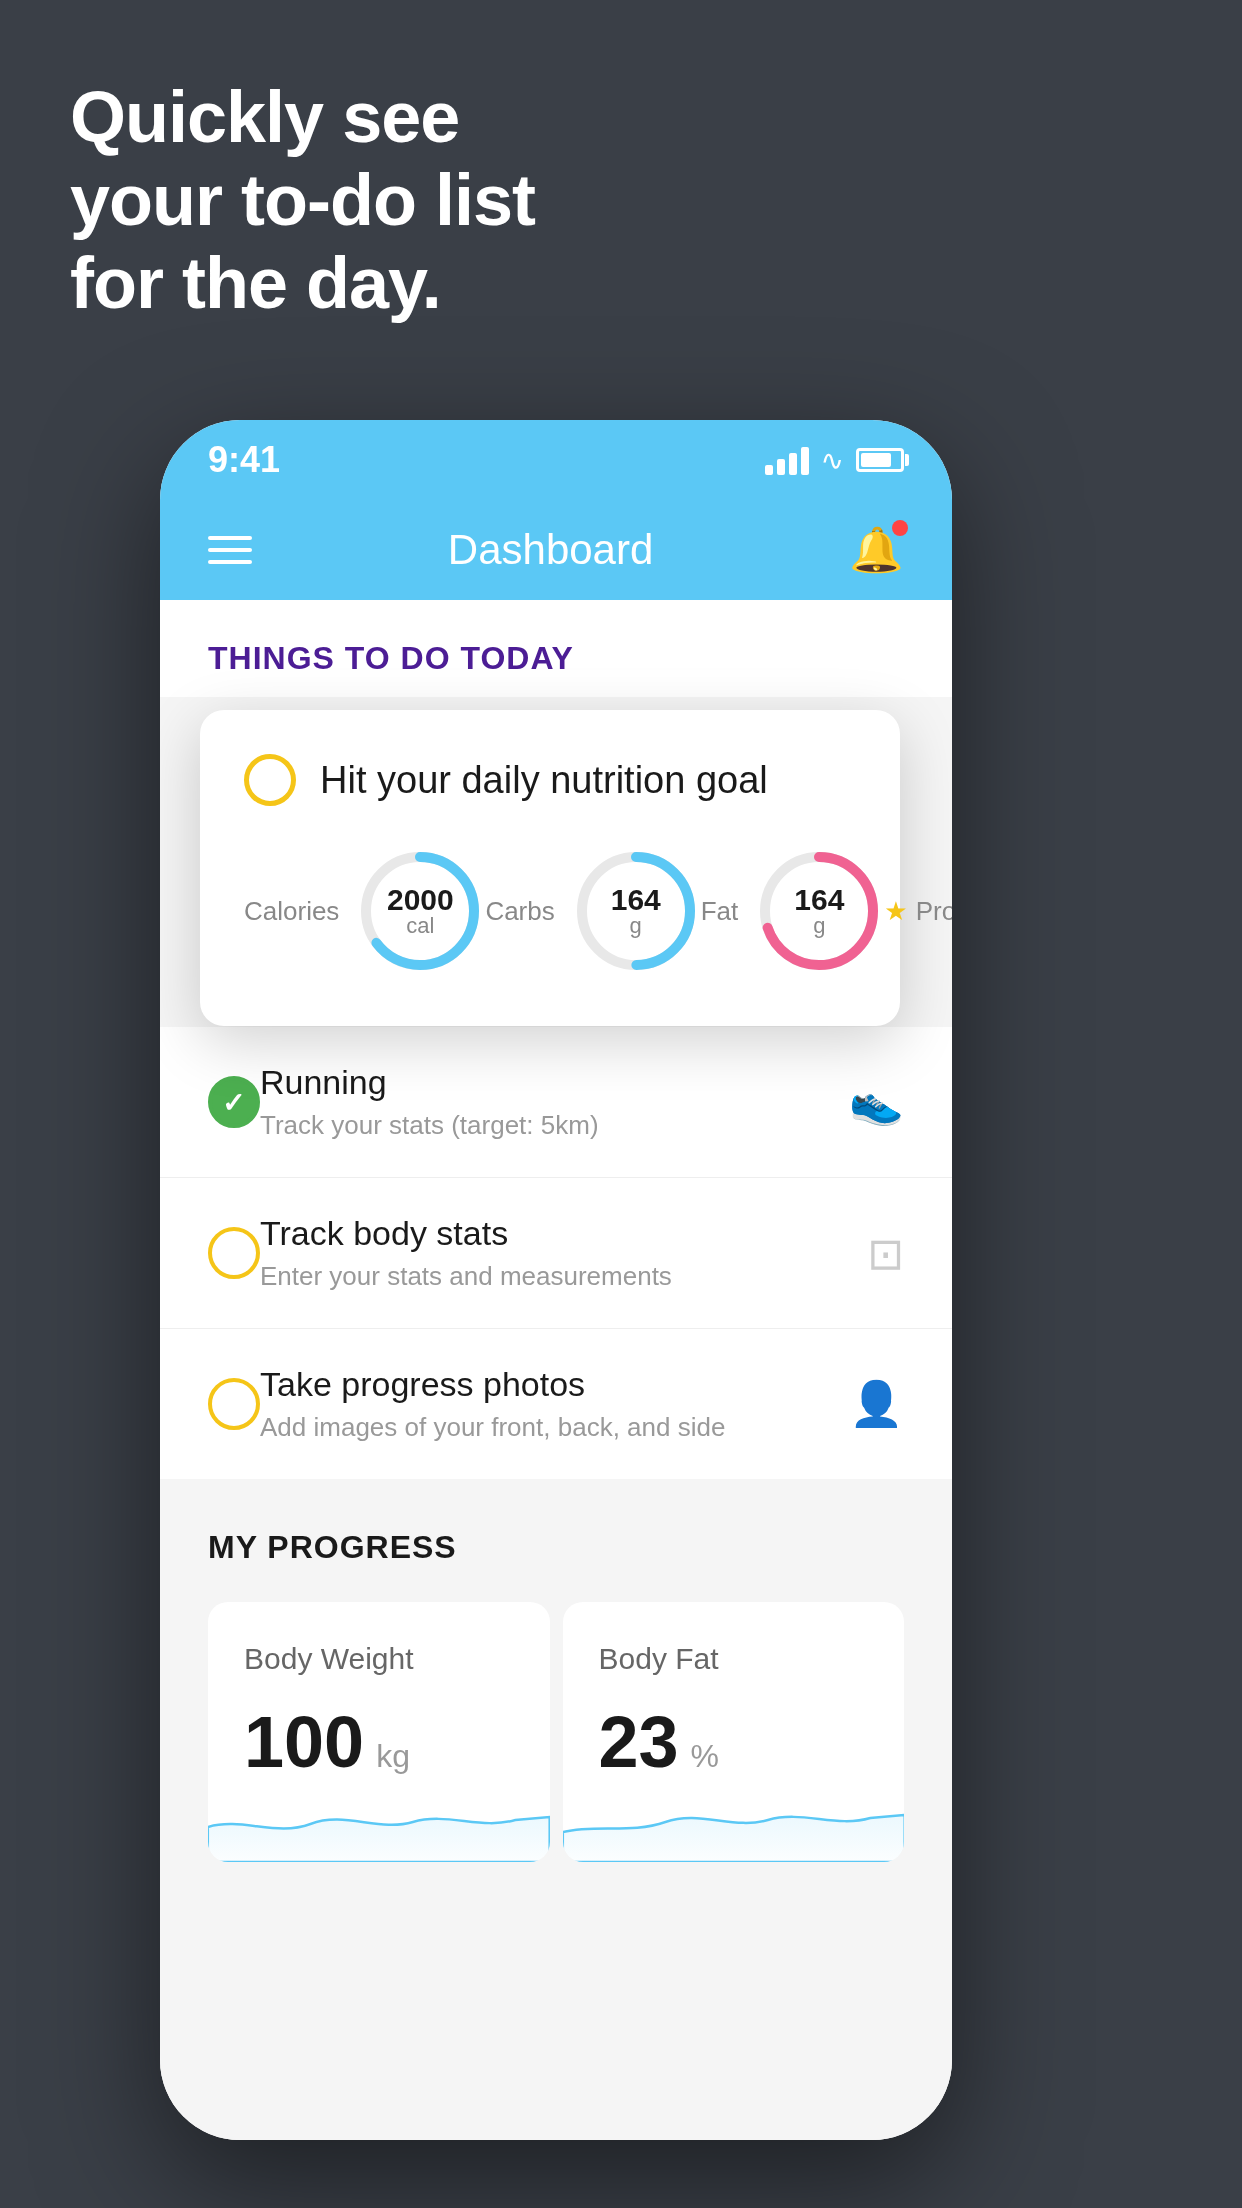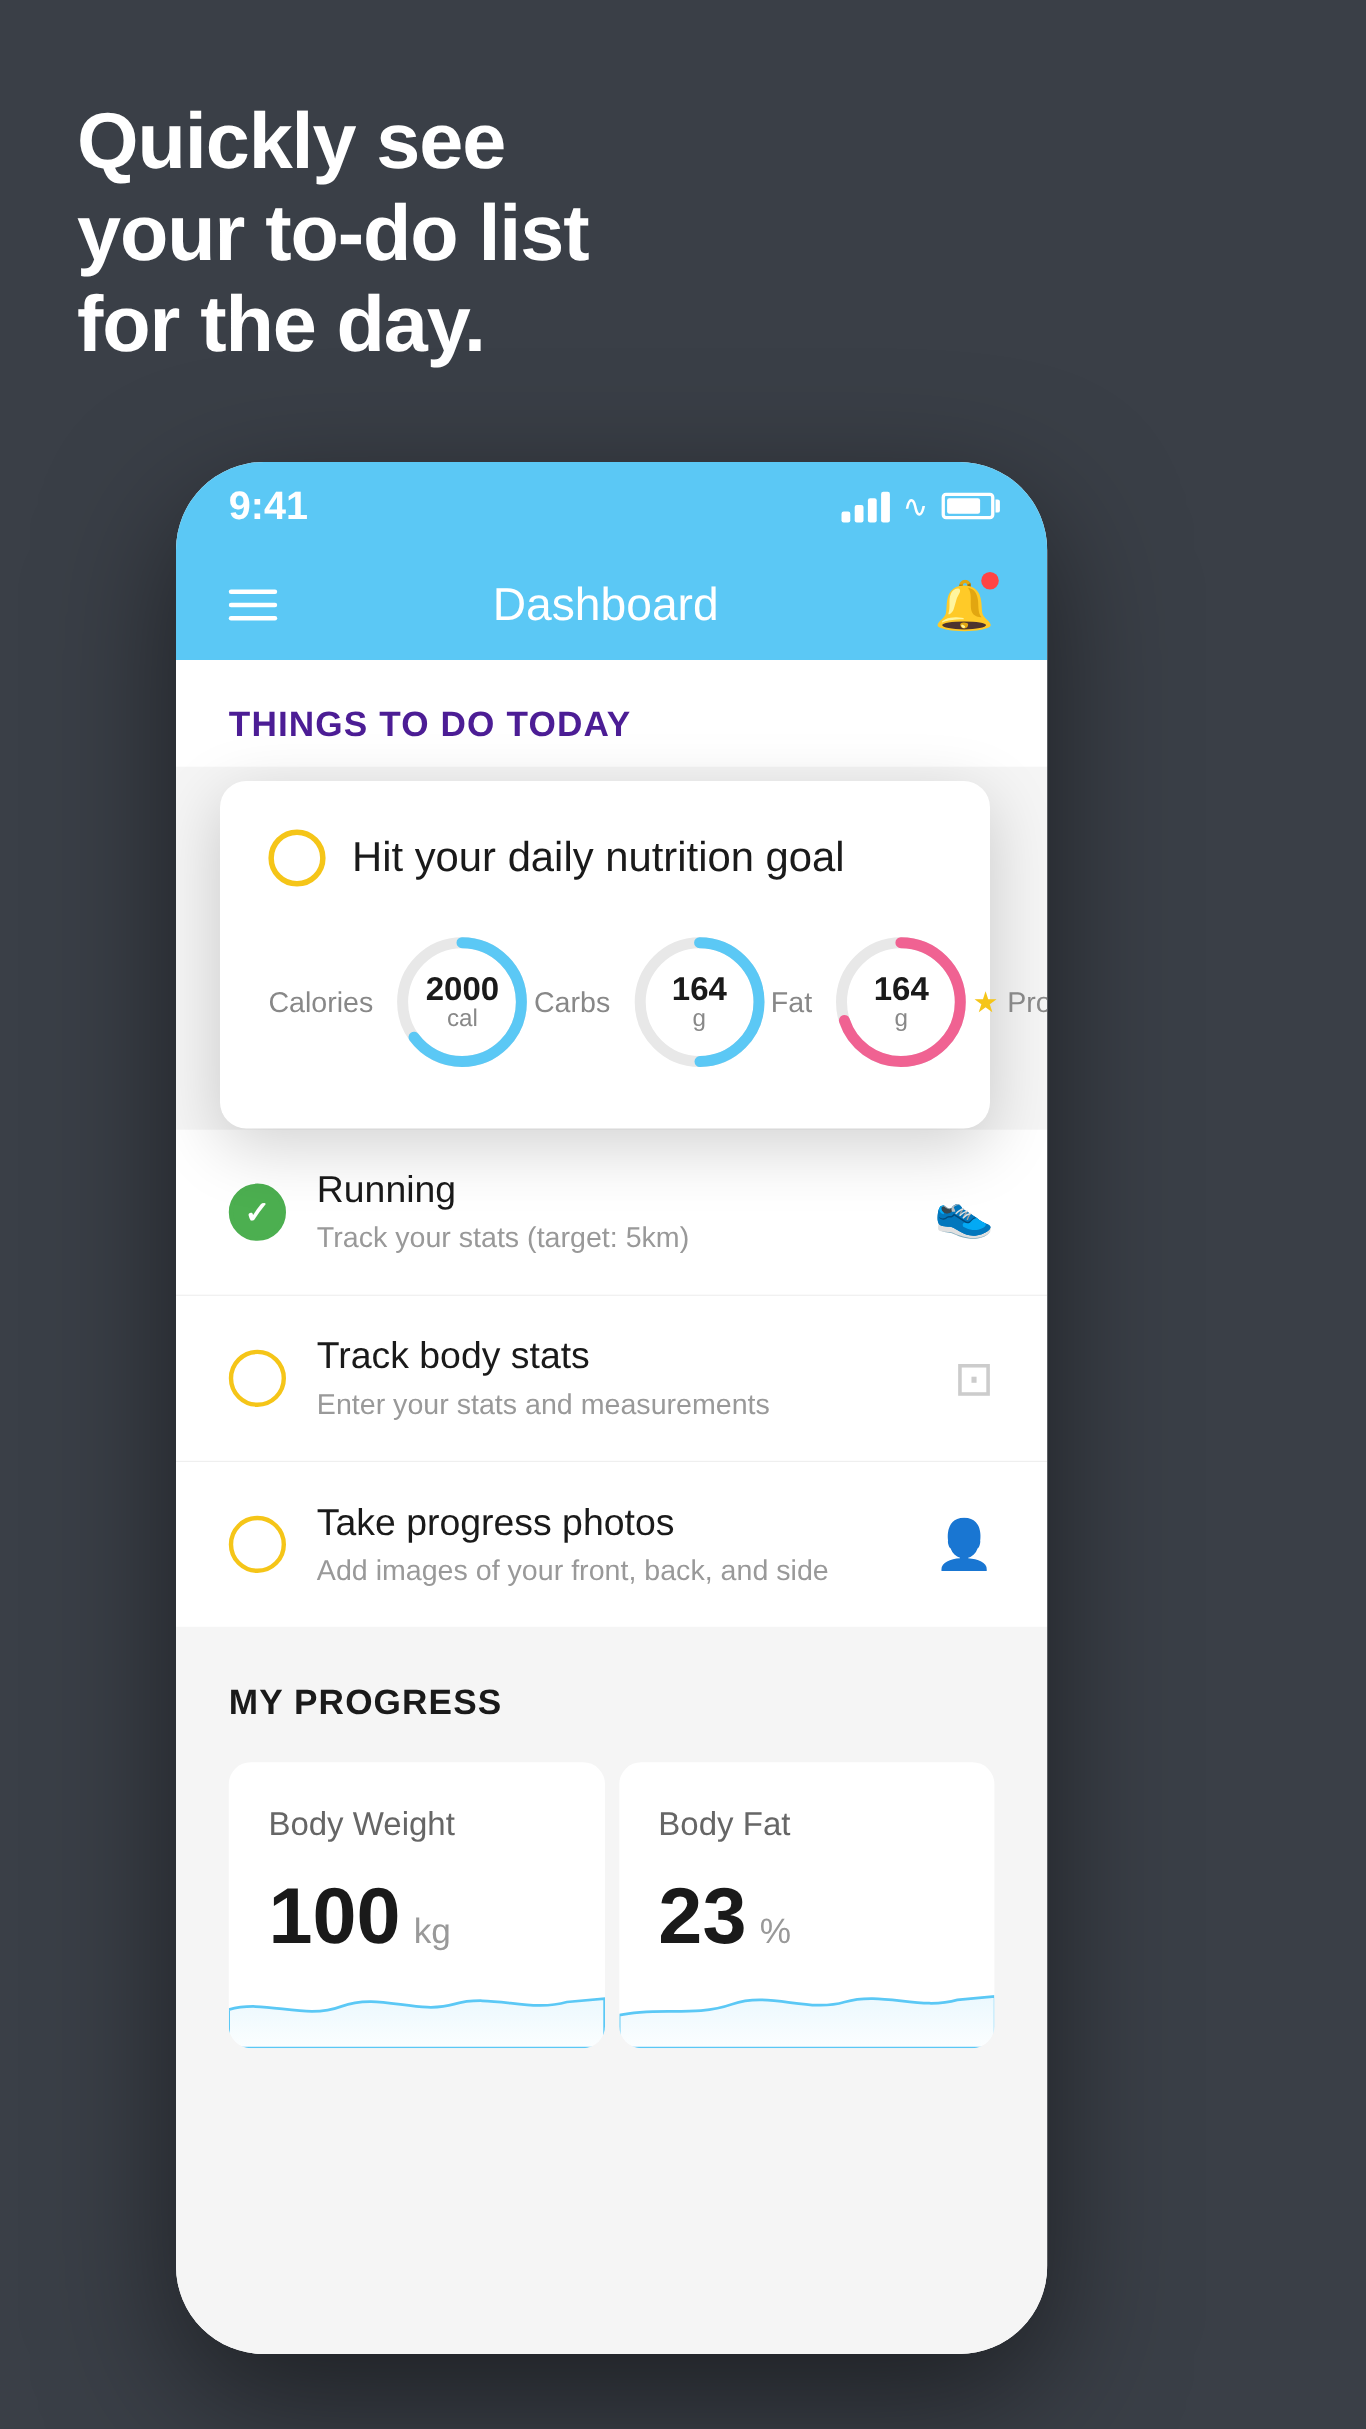--- a/index.html
+++ b/index.html
@@ -9,21 +9,21 @@
       height: 2208px;
       background-color: #3a3f47;
       font-family: -apple-system, BlinkMacSystemFont, 'Helvetica Neue', Arial, sans-serif;
       overflow: hidden;
       position: relative;
     }
 
     
     .hero-text {
       position: absolute;
-      top: 88px;
+      top: 76px;
       left: 70px;
       color: #ffffff;
       font-size: 72px;
       font-weight: 800;
       line-height: 1.15;
       letter-spacing: -1px;
     }
 
     
     .phone-container {
@@ -285,21 +285,20 @@
     .todo-list {
       background: #ffffff;
       margin-top: 330px;
     }
 
     .todo-item {
       display: flex;
       align-items: center;
       padding: 36px 48px;
       border-bottom: 1px solid #eeeeee;
-      gap: 28px;
       position: relative;
     }
 
     .todo-item:last-child {
       border-bottom: none;
     }
 
     .todo-circle {
       width: 52px;
       height: 52px;

